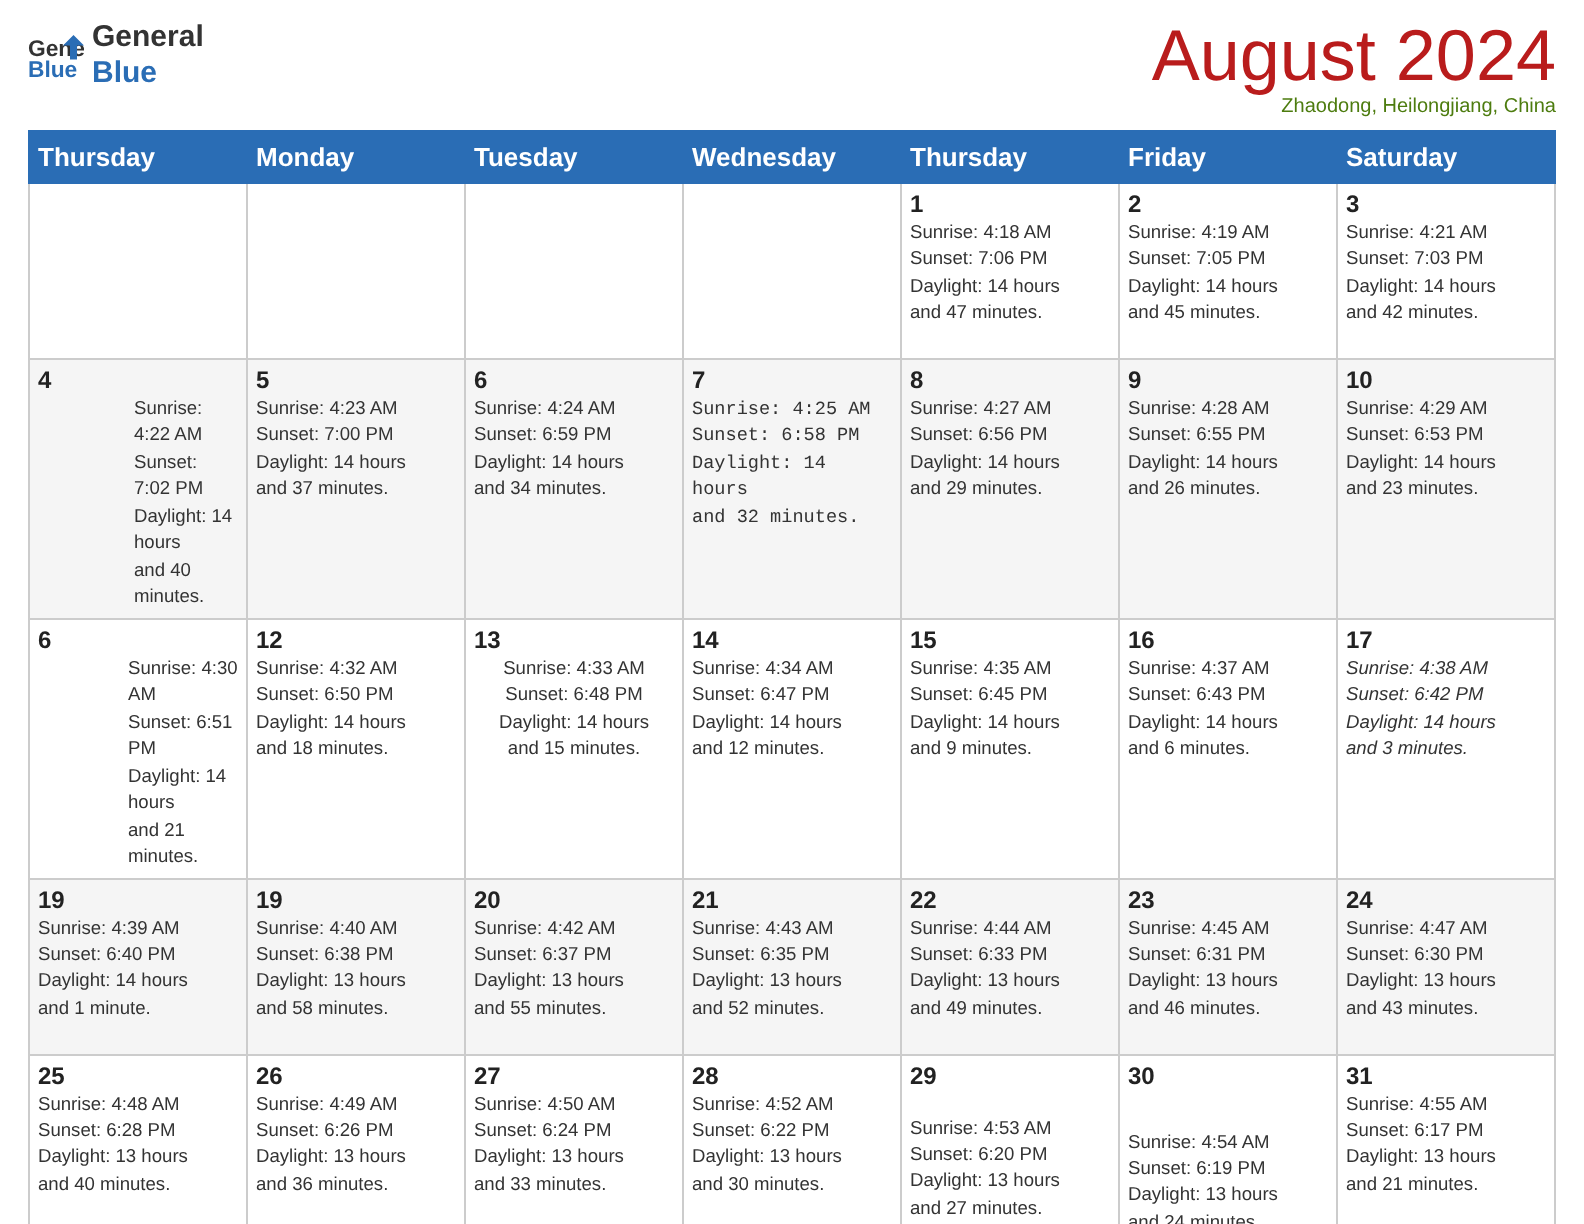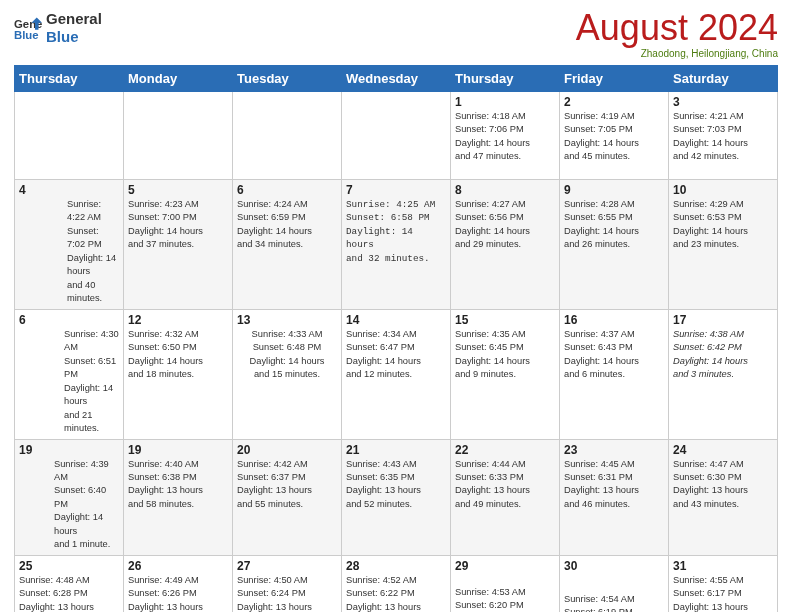--- a/index.html
+++ b/index.html
@@ -256,21 +256,21 @@
             <span class="day-num">17</span>
             <div class="day-info" style="white-space: pre-line; font-style: italic;">Sunrise: 4:38 AM
 Sunset: 6:42 PM
 Daylight: 14 hours
 and 3 minutes.</div>
           </td>
         </tr>
         <tr>
           <td>
             <span class="day-num">19</span>
-            <div class="day-info" style="white-space: pre-line; margin-left: 35px;">Sunrise: 4:39 AM
+            <div class="day-info" style="white-space: pre-line;">Sunrise: 4:39 AM
 Sunset: 6:40 PM
 Daylight: 14 hours
 and 1 minute.</div>
           </td>
           <td>
             <span class="day-num">19</span>
             <div class="day-info" style="white-space: pre-line;">Sunrise: 4:40 AM
 Sunset: 6:38 PM
 Daylight: 13 hours
 and 58 minutes.</div>

